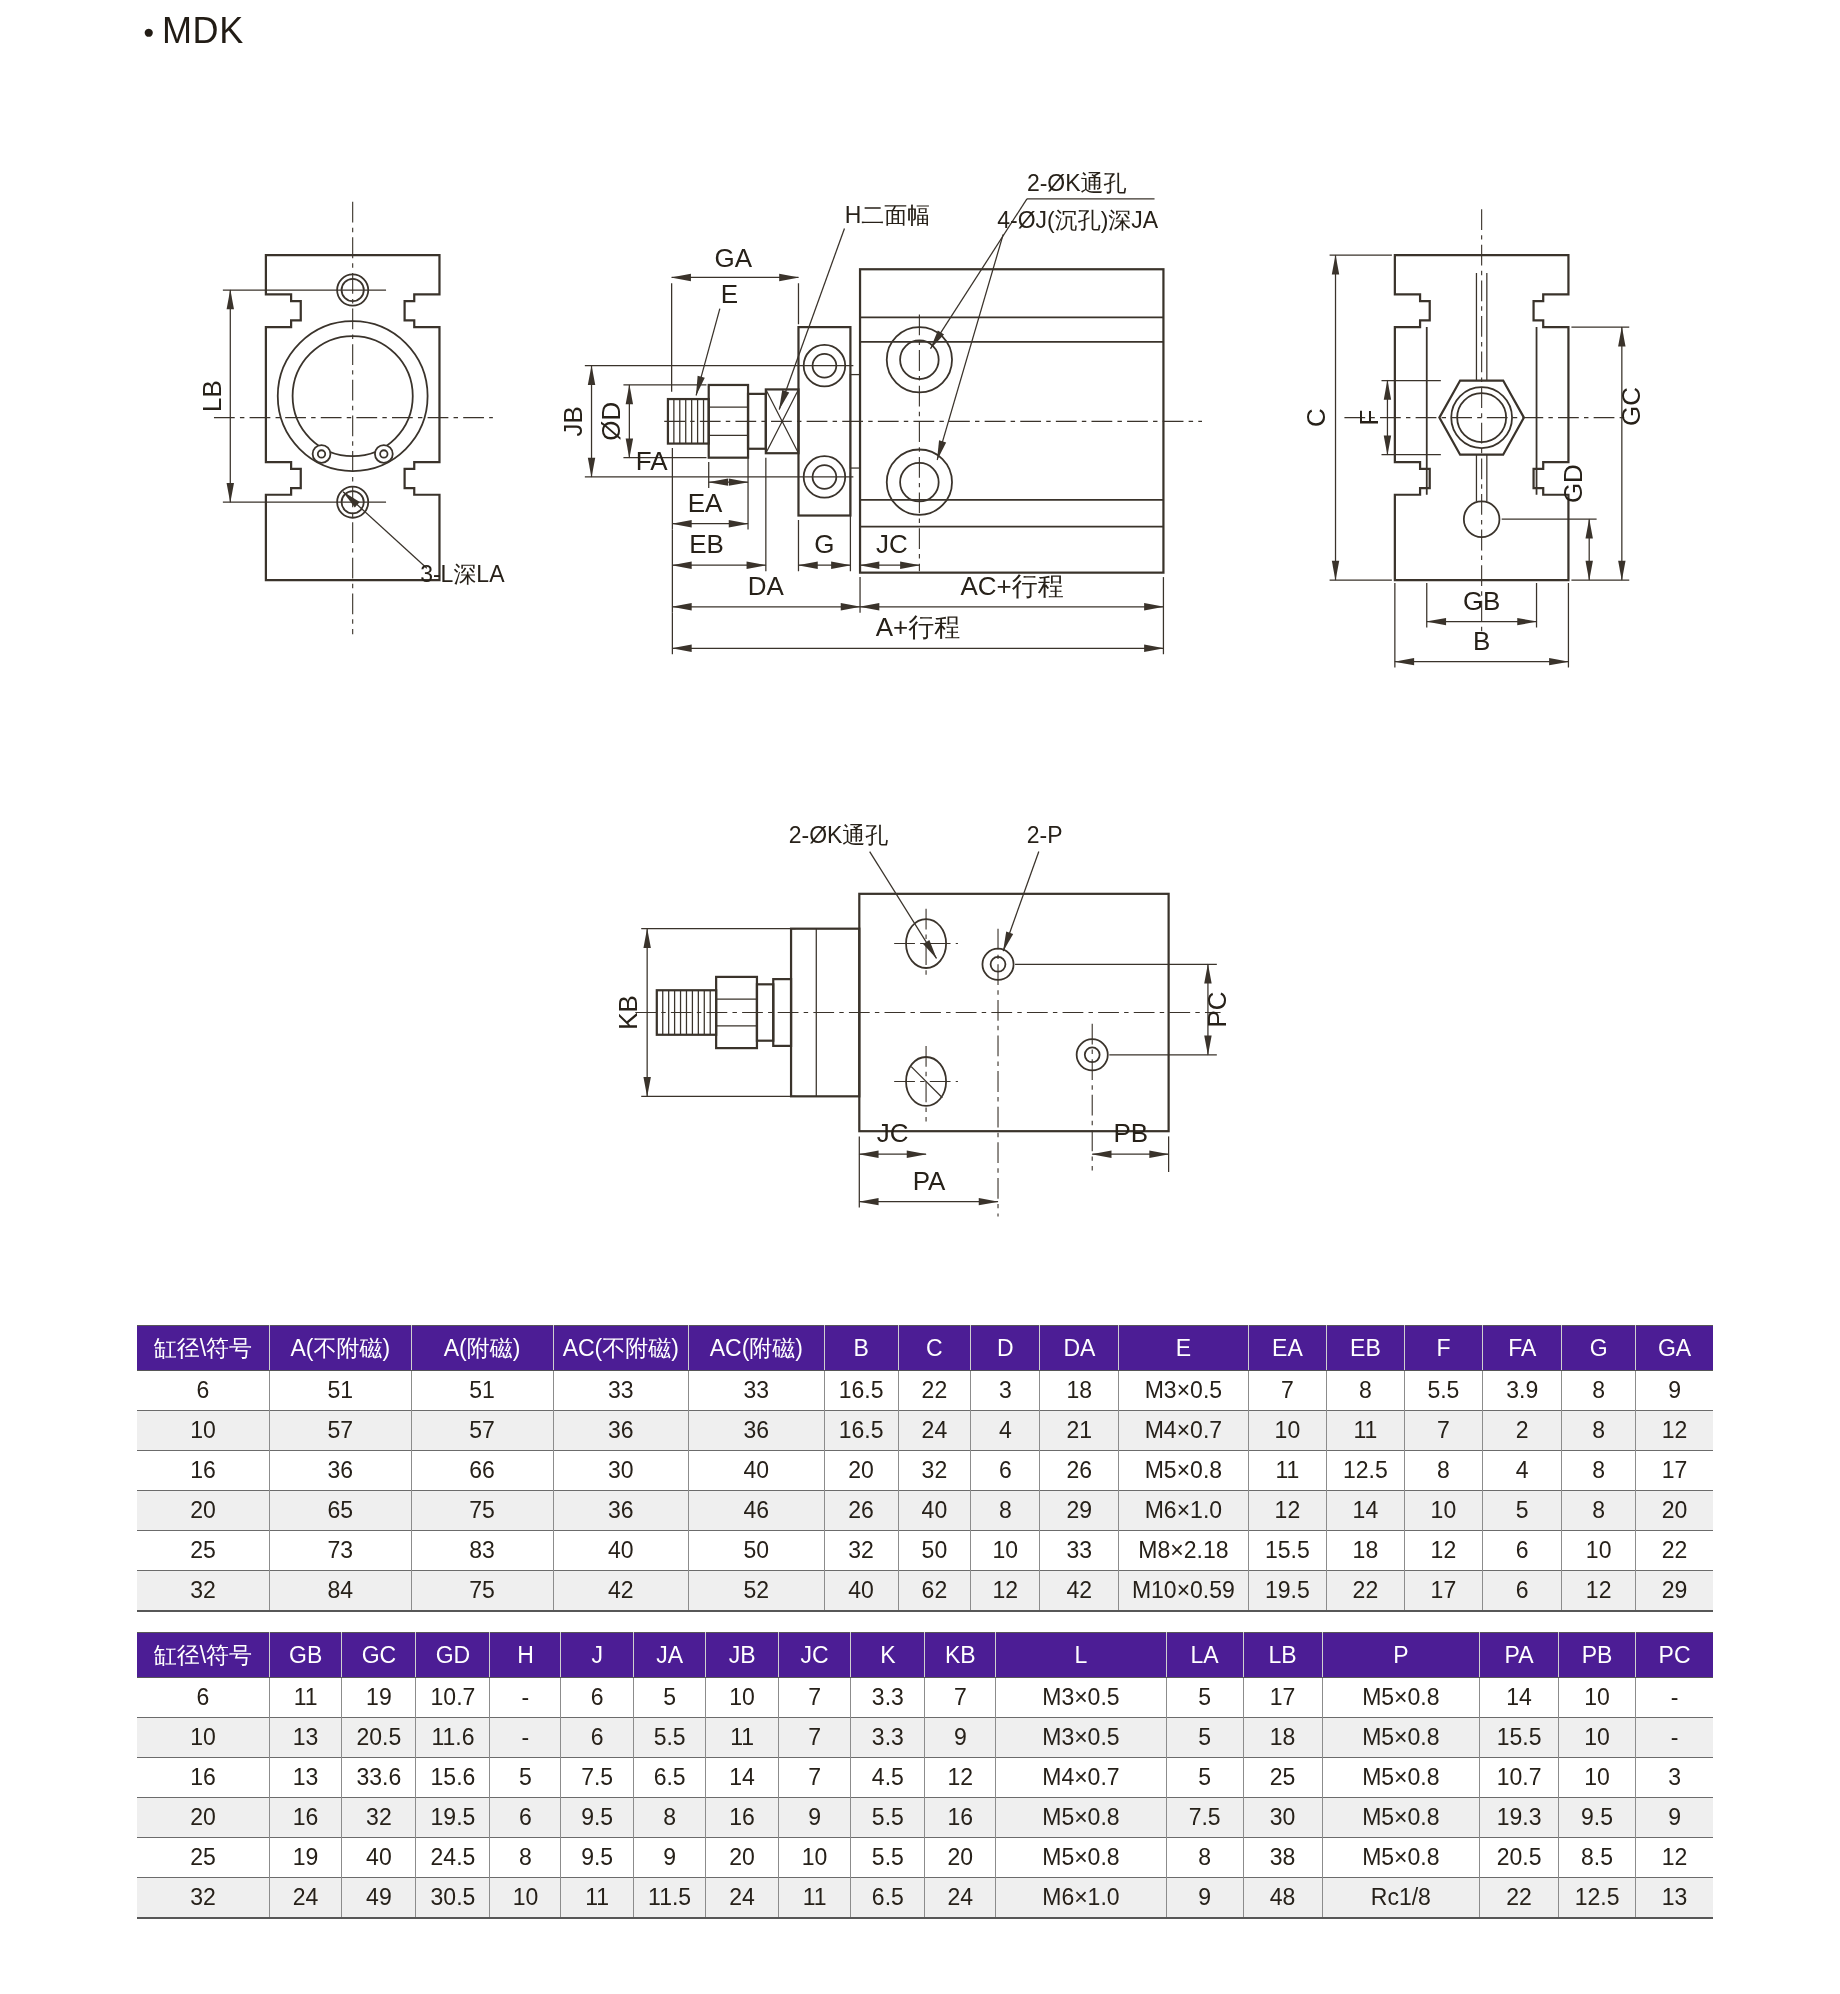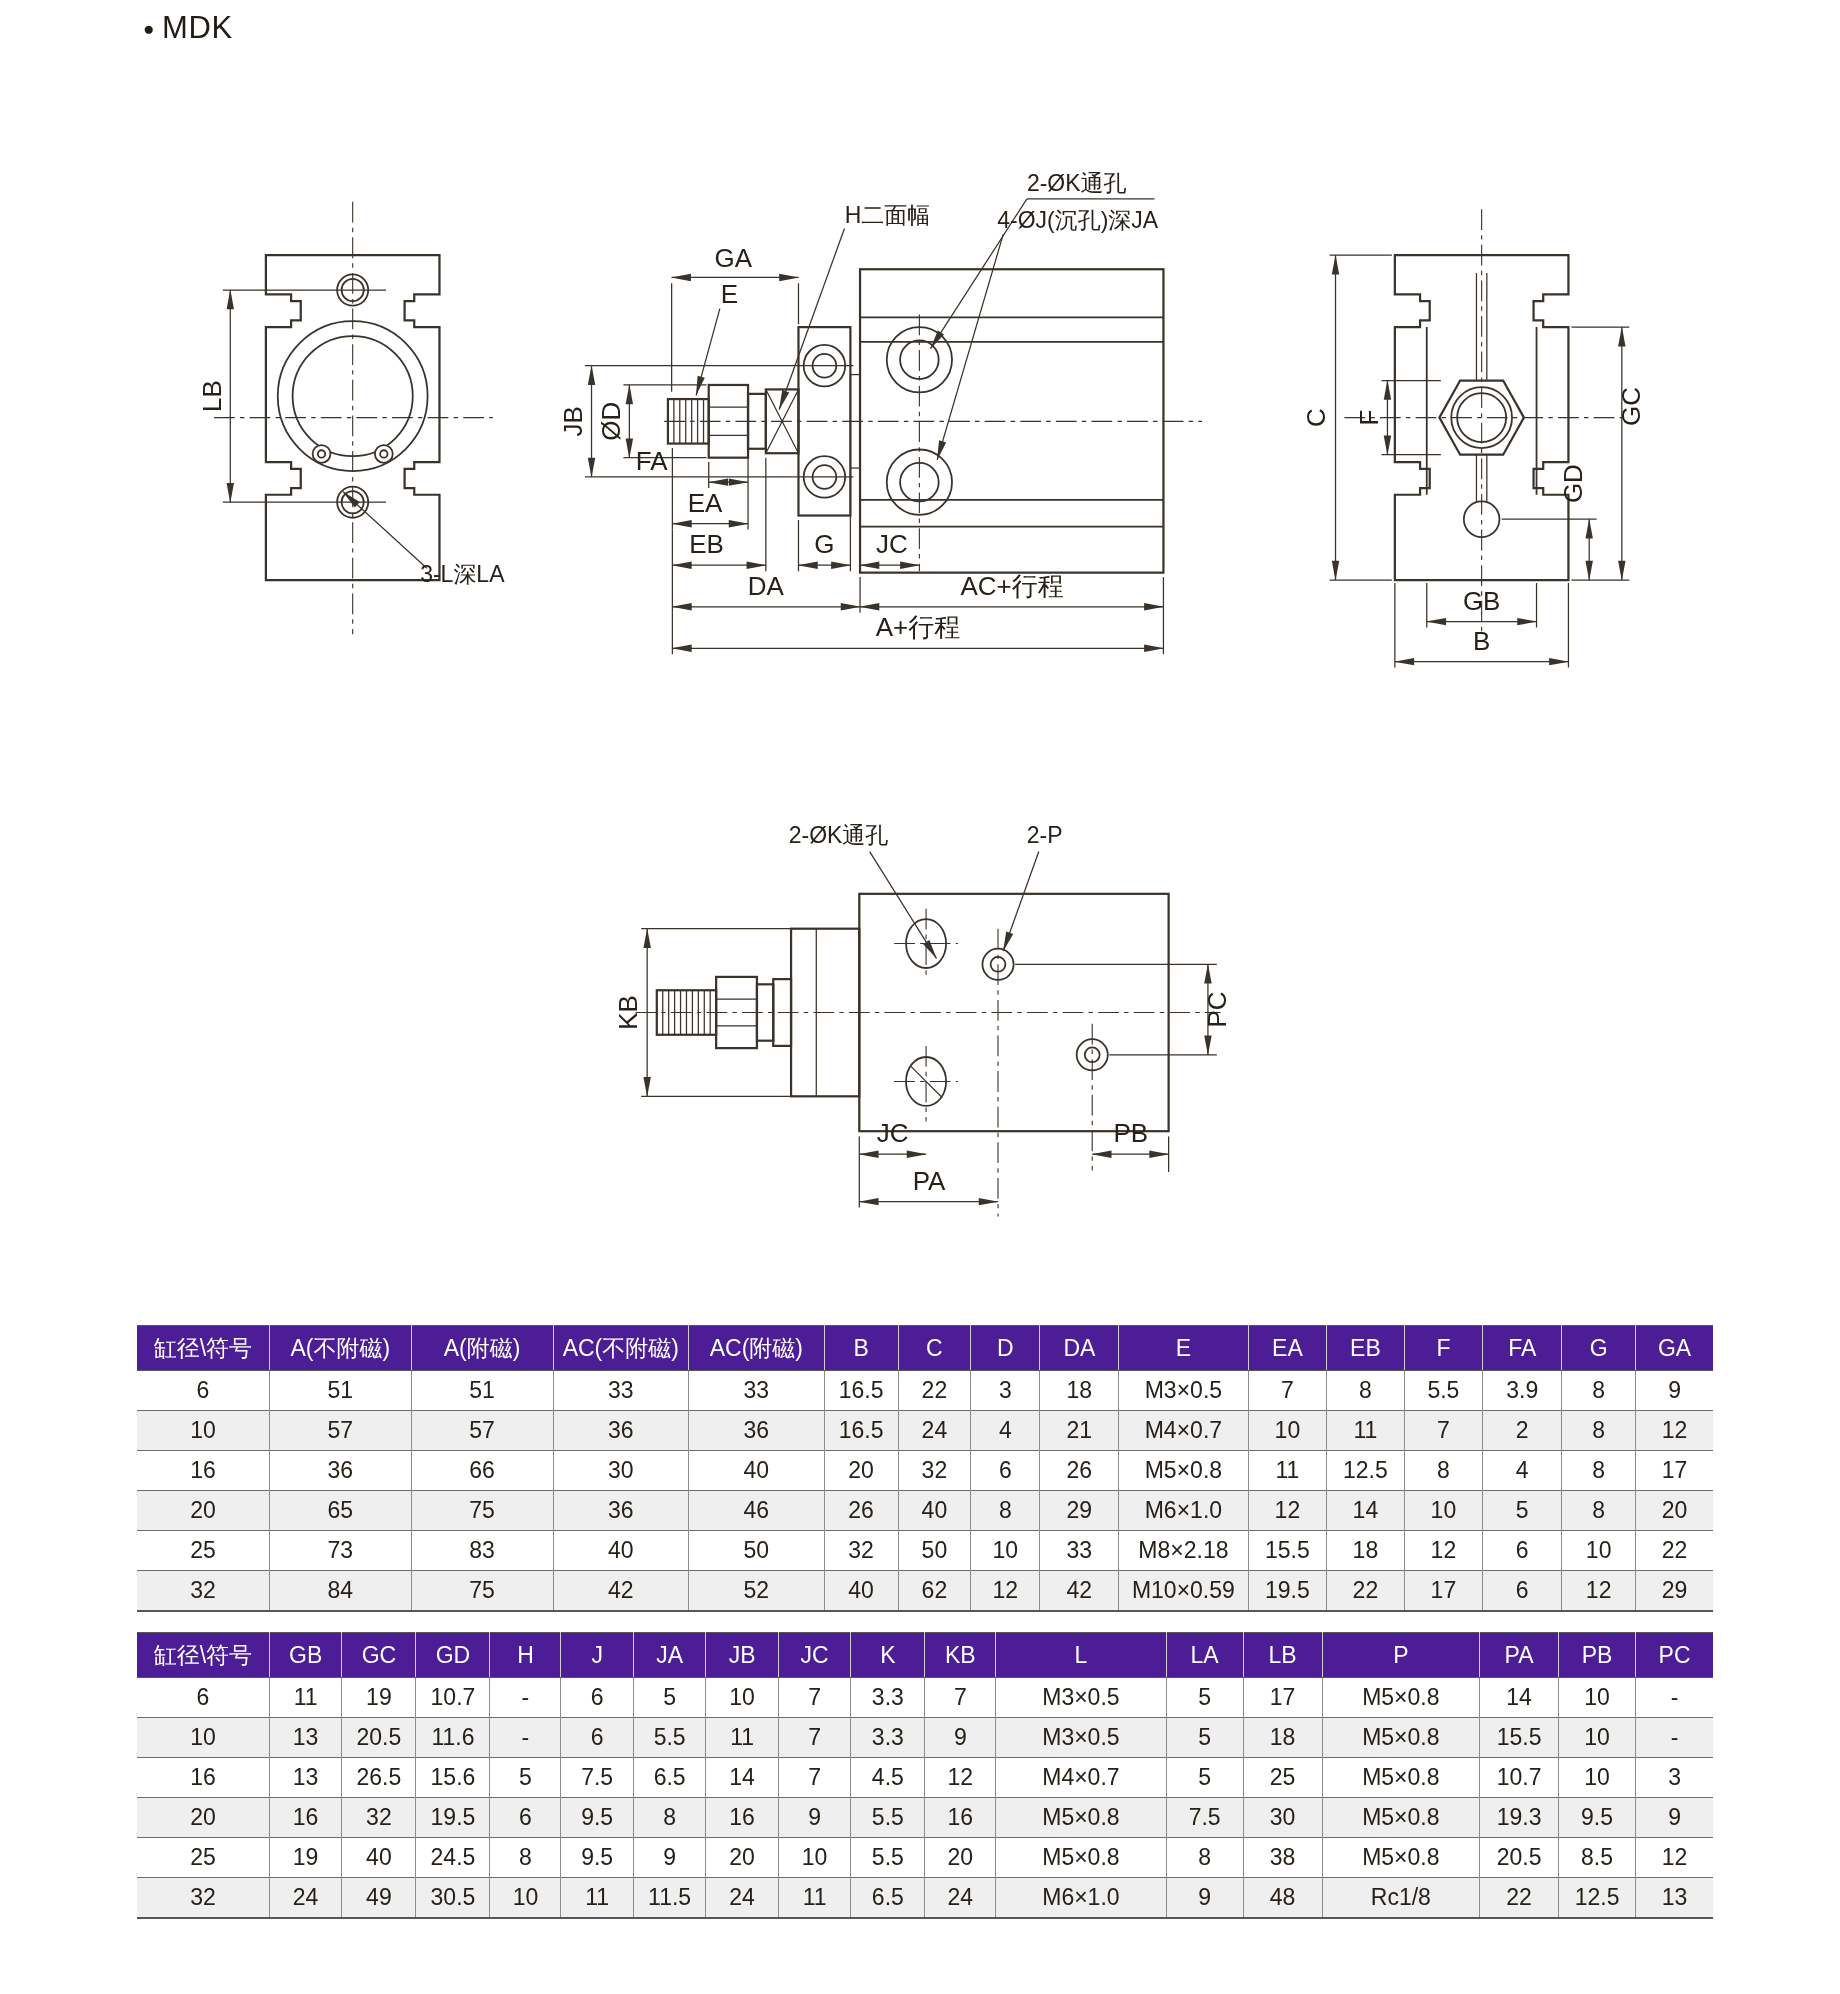--- a/index.html
+++ b/index.html
@@ -1,19 +1,19 @@
 <!DOCTYPE html>
 <html style="font-size:12px"><head>
 <meta charset="utf-8">
 <style>
   html,body{margin:0;padding:0;background:#fff;}
   body{position:relative;width:1841px;height:1995px;font-family:"Liberation Sans",sans-serif;overflow:hidden;}
   .page-title{position:absolute;left:143px;top:10.4px;display:flex;align-items:center;gap:7.4px;color:#221c15;}
   .page-title .bullet{font-size:19px;line-height:1;}
-  .page-title .ttl{font-size:31px;letter-spacing:0.7px;}
+  .page-title .ttl{font-size:36px;letter-spacing:0.7px;}
   svg#drawings{position:absolute;left:0;top:0;}
   .ln{stroke:#3a332b;stroke-width:3;fill:none;stroke-linejoin:miter;}
   .md{stroke:#3a332b;stroke-width:2.4;fill:none;}
   .tn{stroke:#3a332b;stroke-width:1.7;fill:none;}
   .cl{stroke:#3a332b;stroke-width:1.5;fill:none;stroke-dasharray:28 7 6 7;}
   .wf{fill:#ffffff;}
   text.dim{font-family:"Liberation Sans",sans-serif;font-size:35px;fill:#272119;}
   text.note{font-family:"Liberation Sans",sans-serif;font-size:31px;fill:#272119;}
   .tbl-wrap{position:absolute;left:137px;width:1576px;}
   .t1{top:1325px;}
@@ -463,21 +463,21 @@
           <td>5</td>
           <td>18</td>
           <td>M5×0.8</td>
           <td>15.5</td>
           <td>10</td>
           <td>-</td>
         </tr>
         <tr>
           <td>16</td>
           <td>13</td>
-          <td>26.5</td>
+          <td>33.6</td>
           <td>15.6</td>
           <td>5</td>
           <td>7.5</td>
           <td>6.5</td>
           <td>14</td>
           <td>7</td>
           <td>4.5</td>
           <td>12</td>
           <td>M4×0.7</td>
           <td>5</td>

